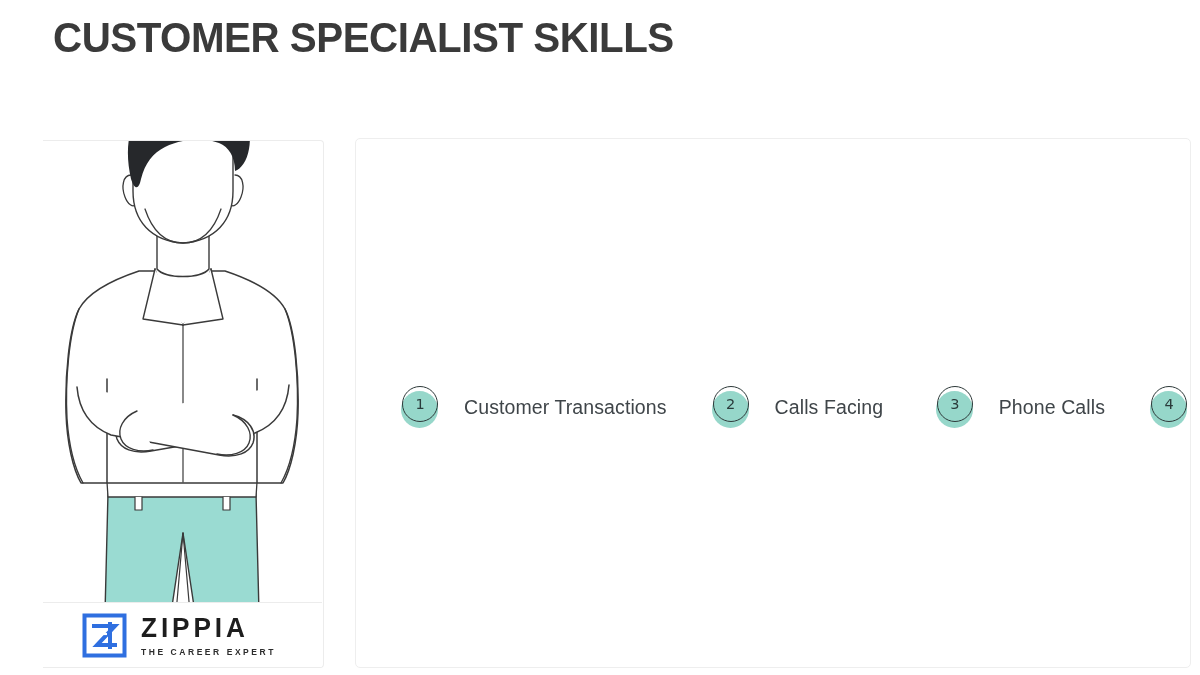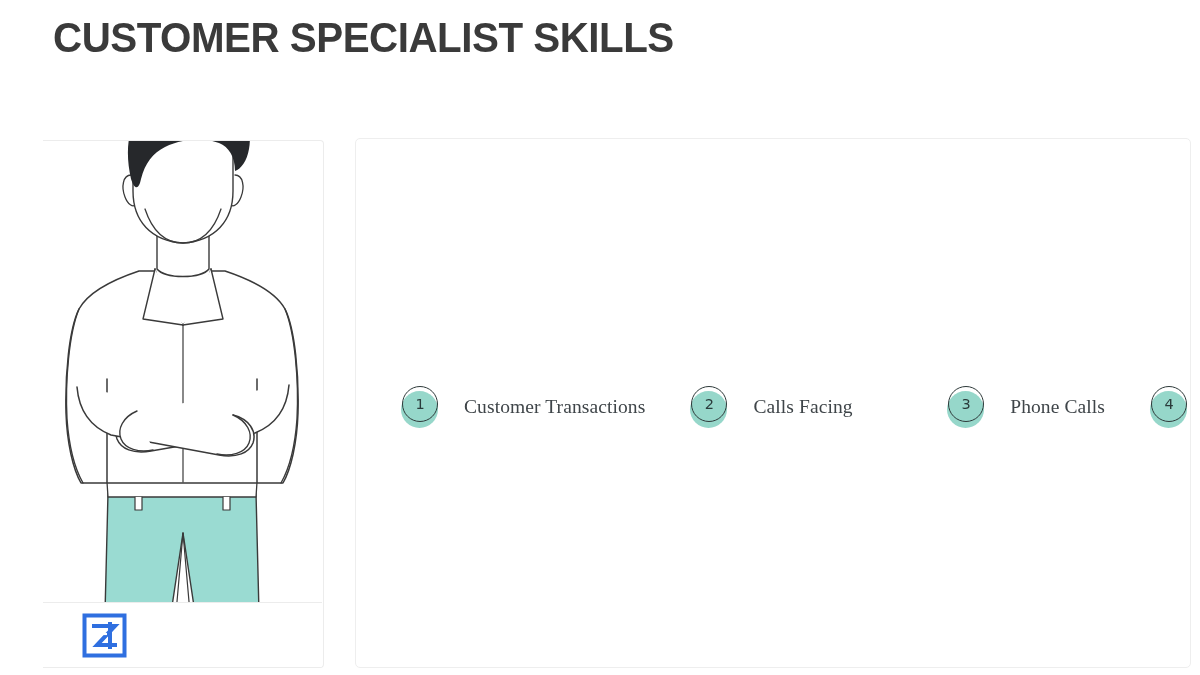--- a/index.html
+++ b/index.html
@@ -131,21 +131,21 @@
     left:3px; top:0px;
     width:36px;height:36px;
     display:flex;align-items:center;justify-content:center;
     font-family:"DejaVu Sans", sans-serif;
     font-size:14.5px;
     color:#2a3b3b;
     line-height:1;
   }
   .skill-label{
     margin-left:23px;
-    font-family:Liberation Serif, serif;
+    font-family:Liberation Sans, sans-serif;
     font-size:19.5px;
     color:#3f4549;
     letter-spacing:0.1px;
     white-space:nowrap;
   }
 </style>
 </head>
 <body>
 
 <div class="page">
@@ -240,20 +240,24 @@
 
     <div class="logo-wrap">
       <div class="logo-mark">
         <svg width="47" height="47" viewBox="0 0 47 47" xmlns="http://www.w3.org/2000/svg">
           <rect x="3.5" y="3.5" width="40" height="40" fill="none" stroke="#2f6fe0" stroke-width="4"></rect>
           <path d="M13 14 L34 14 L16 33 L34 33" fill="none" stroke="#2f6fe0" stroke-width="4" stroke-linecap="square"></path>
           <path d="M29 10 L29 37" fill="none" stroke="#2f6fe0" stroke-width="4"></path>
           <path d="M12 22 L26 22" fill="none" stroke="#ffffff" stroke-width="2.2"></path>
         </svg>
       </div>
+      <div class="logo-text">
+        <div class="logo-word">ZIPPIA</div>
+        <div class="logo-tag">THE CAREER EXPERT</div>
+      </div>
     </div>
   </div>
 
   <div class="skills-panel">
     <div class="skills-grid" id="skills-grid">
         <div class="skill">
           <div class="badge">
             <div class="disc"></div>
             <div class="ring"></div>
             <div class="num">1</div>

